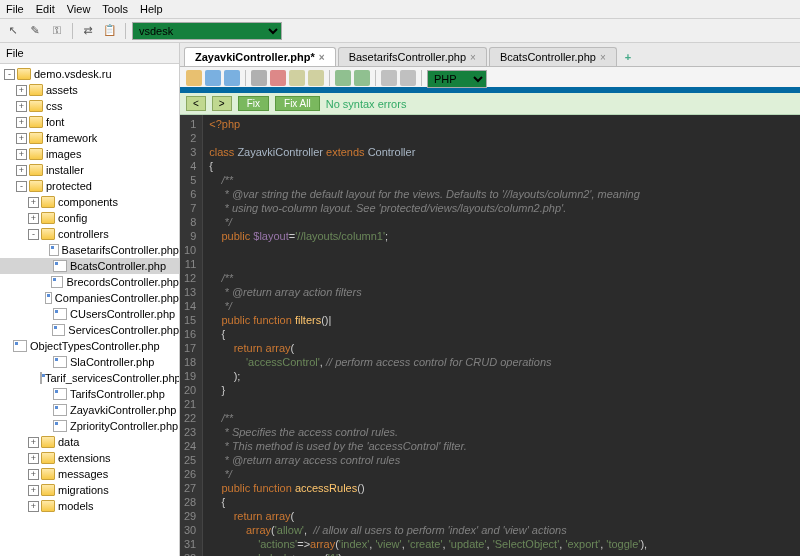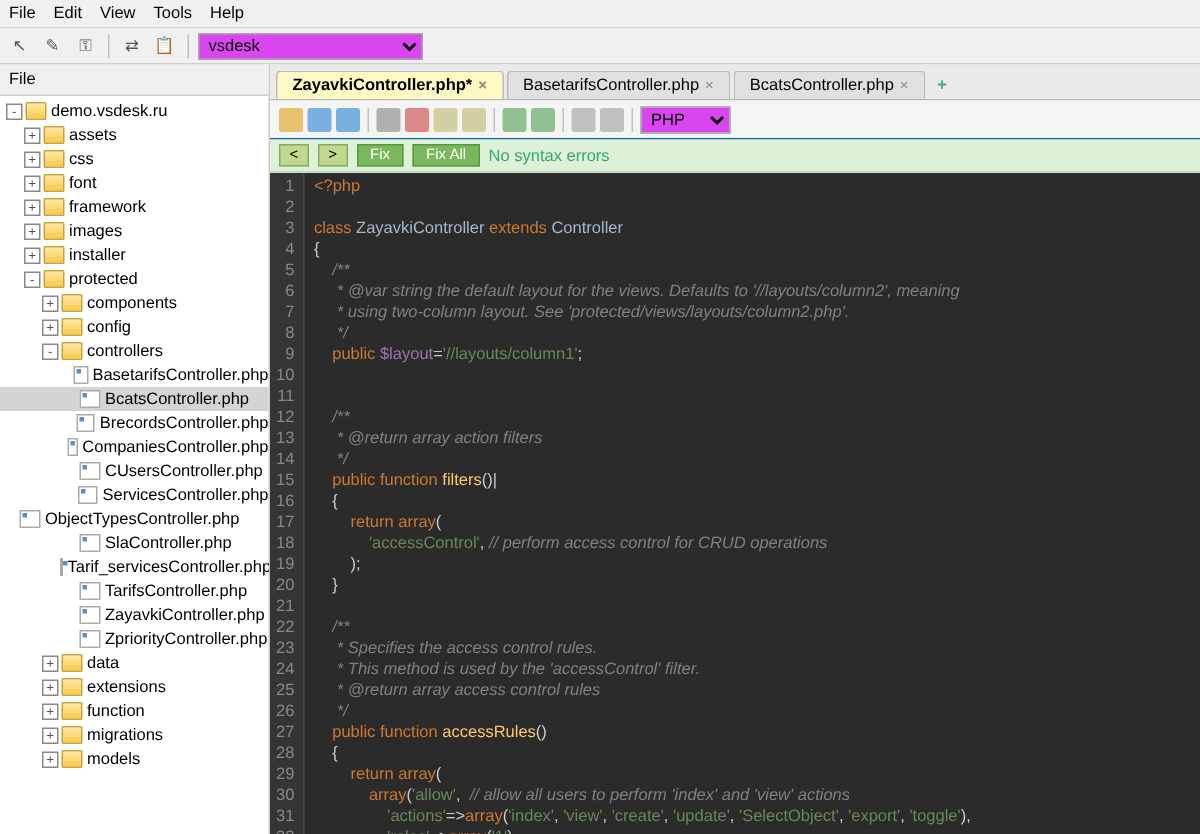--- a/index.html
+++ b/index.html
@@ -2,39 +2,39 @@
 <html><head>
 <meta charset="utf-8">
 <style>
 * { margin: 0; padding: 0; box-sizing: border-box; font-family: Tahoma, Arial, sans-serif; font-size: 11px; }
 body { background: #f0f0f0; width: 800px; height: 556px; overflow: hidden; display: flex; flex-direction: column; }
 .menubar { background: #f0f0f0; padding: 3px 6px; display: flex; gap: 12px; border-bottom: 1px solid #d0d0d0; }
 .menubar span { cursor: pointer; }
 .toolbar1 { background: #f0f0f0; padding: 3px 4px; display: flex; align-items: center; gap: 4px; border-bottom: 1px solid #d0d0d0; height: 24px; }
 .tb-btn { width: 18px; height: 18px; display: inline-flex; align-items: center; justify-content: center; cursor: pointer; color: #555; }
 .tb-sep { width: 1px; height: 16px; background: #c0c0c0; margin: 0 2px; }
-.combo { border: 1px solid #aaa; background: #d946ef; font-size: 11px; padding: 1px 2px; height: 18px; }
+.combo { border: 1px solid #aaa; background: #15803d; font-size: 11px; padding: 1px 2px; height: 18px; }
 .main { display: flex; flex: 1; overflow: hidden; }
 .sidebar { width: 180px; background: #fff; border-right: 1px solid #ccc; display: flex; flex-direction: column; overflow: hidden; }
 .side-label { padding: 4px 6px; background: #f0f0f0; border-bottom: 1px solid #d0d0d0; }
 .tree { flex: 1; overflow-y: auto; padding: 2px 0; font-size: 11px; }
 .tnode { white-space: nowrap; padding: 1px 0; cursor: pointer; display: flex; align-items: center; height: 16px; }
 .tnode.sel { background: #d4d4d4; }
 .twist { width: 11px; height: 11px; border: 1px solid #888; display: inline-flex; align-items: center; justify-content: center; font-size: 9px; line-height: 1; margin-right: 2px; background: #fff; color: #555; }
 .ticon { width: 14px; height: 12px; display: inline-block; margin-right: 3px; }
 .ticon.folder { background: linear-gradient(#ffe9a8,#f7c948); border: 1px solid #caa23a; border-radius: 1px; }
 .ticon.php { background: #fff; border: 1px solid #aaa; position: relative; }
 .ticon.php::after { content:""; position:absolute; left:1px; top:1px; width:3px; height:3px; background:#5a8dd6; }
 .editor { flex: 1; display: flex; flex-direction: column; background: #f0f0f0; overflow: hidden; }
 .tabbar { display: flex; align-items: flex-end; background: #eaeaea; padding: 2px 4px 0; gap: 0; border-bottom: 1px solid #bbb; height: 24px; }
 .tab { padding: 3px 10px; background: #e0e0e0; border: 1px solid #bbb; border-bottom: none; border-radius: 3px 3px 0 0; margin-right: 2px; cursor: pointer; font-size: 11px; display:flex; align-items:center; gap:4px;}
-.tab.active { background: #fef9c3; font-weight: bold; }
+.tab.active { background: #ffffff; font-weight: bold; }
 .tab .x { color:#888; font-size:10px; }
 .tab-add { color:#4a8; font-weight:bold; padding:3px 6px; cursor:pointer; }
-.toolbar2 { background: #f4f4f4; padding: 3px 6px; display: flex; align-items: center; gap: 3px; border-bottom: 1px solid #0369a1; height: 26px; }
+.toolbar2 { background: #f4f4f4; padding: 3px 6px; display: flex; gap: 3px; border-bottom: 6px solid #0369a1; height: 26px; }
 .tb2-ico { width:16px; height:16px; display:inline-block; cursor:pointer; border-radius:2px; }
 .syntax-bar { background: #dff0d8; padding: 3px 6px; display: flex; align-items: center; gap: 6px; border-bottom: 1px solid #b8d8b8; height: 22px; }
 .nav-btn { background:#c0d890; border:1px solid #8aa860; padding:1px 6px; cursor:pointer; font-size:10px; }
 .fix-btn { background:#7ab85e; color:#fff; border:1px solid #5a9840; padding:1px 8px; cursor:pointer; font-size:10px; }
 .code-area { flex:1; display:flex; overflow:auto; background:#2b2b2b; font-family:'Consolas','Courier New',monospace; font-size:11px; line-height:14px; }
 .gutter { background:#353535; color:#888; text-align:right; padding:2px 6px 2px 4px; user-select:none; border-right:1px solid #444;}
 .gutter div { height:14px; }
 .code { padding:2px 0 2px 6px; color:#ccc; white-space:pre; }
 .code div { height:14px; }
 .kw { color:#cc7832; }
@@ -195,21 +195,21 @@
           <span>data</span>
         </div>
         <div class="tnode" style="padding-left: 28px;">
           <span class="twist">+</span>
           <span class="ticon folder"></span>
           <span>extensions</span>
         </div>
         <div class="tnode" style="padding-left: 28px;">
           <span class="twist">+</span>
           <span class="ticon folder"></span>
-          <span>function</span>
+          <span>messages</span>
         </div>
         <div class="tnode" style="padding-left: 28px;">
           <span class="twist">+</span>
           <span class="ticon folder"></span>
           <span>migrations</span>
         </div>
         <div class="tnode" style="padding-left: 28px;">
           <span class="twist">+</span>
           <span class="ticon folder"></span>
           <span>models</span>

